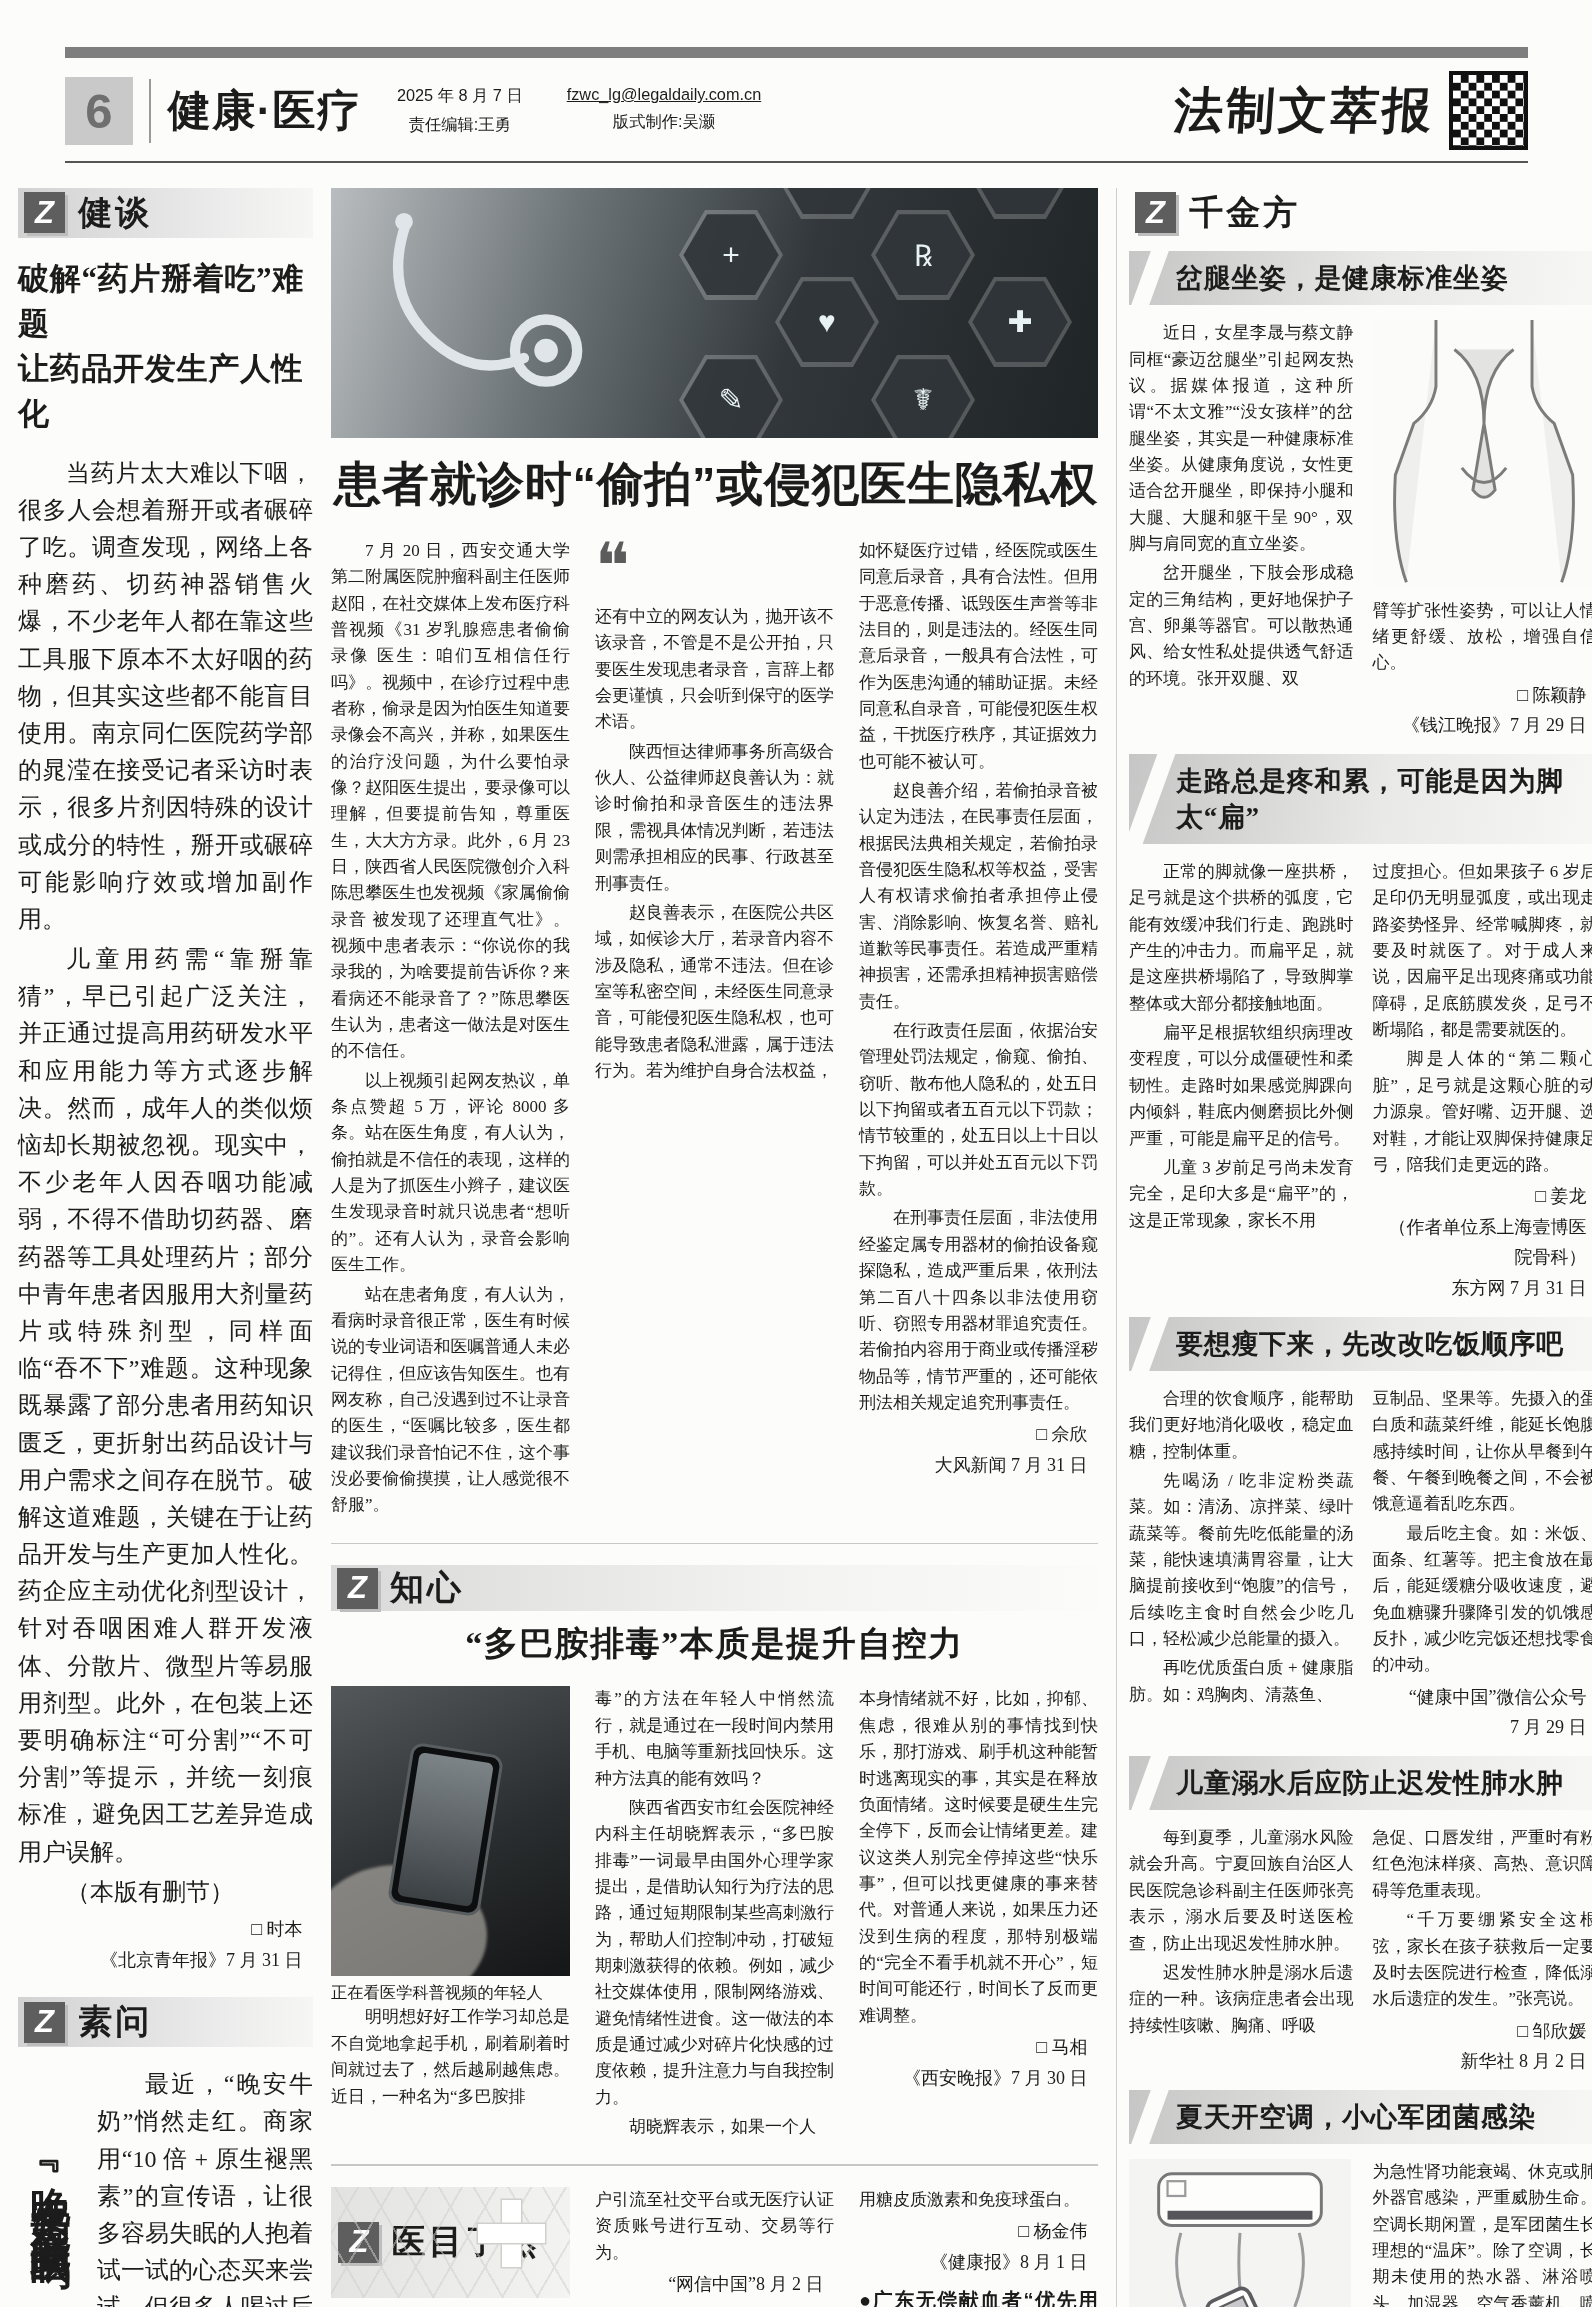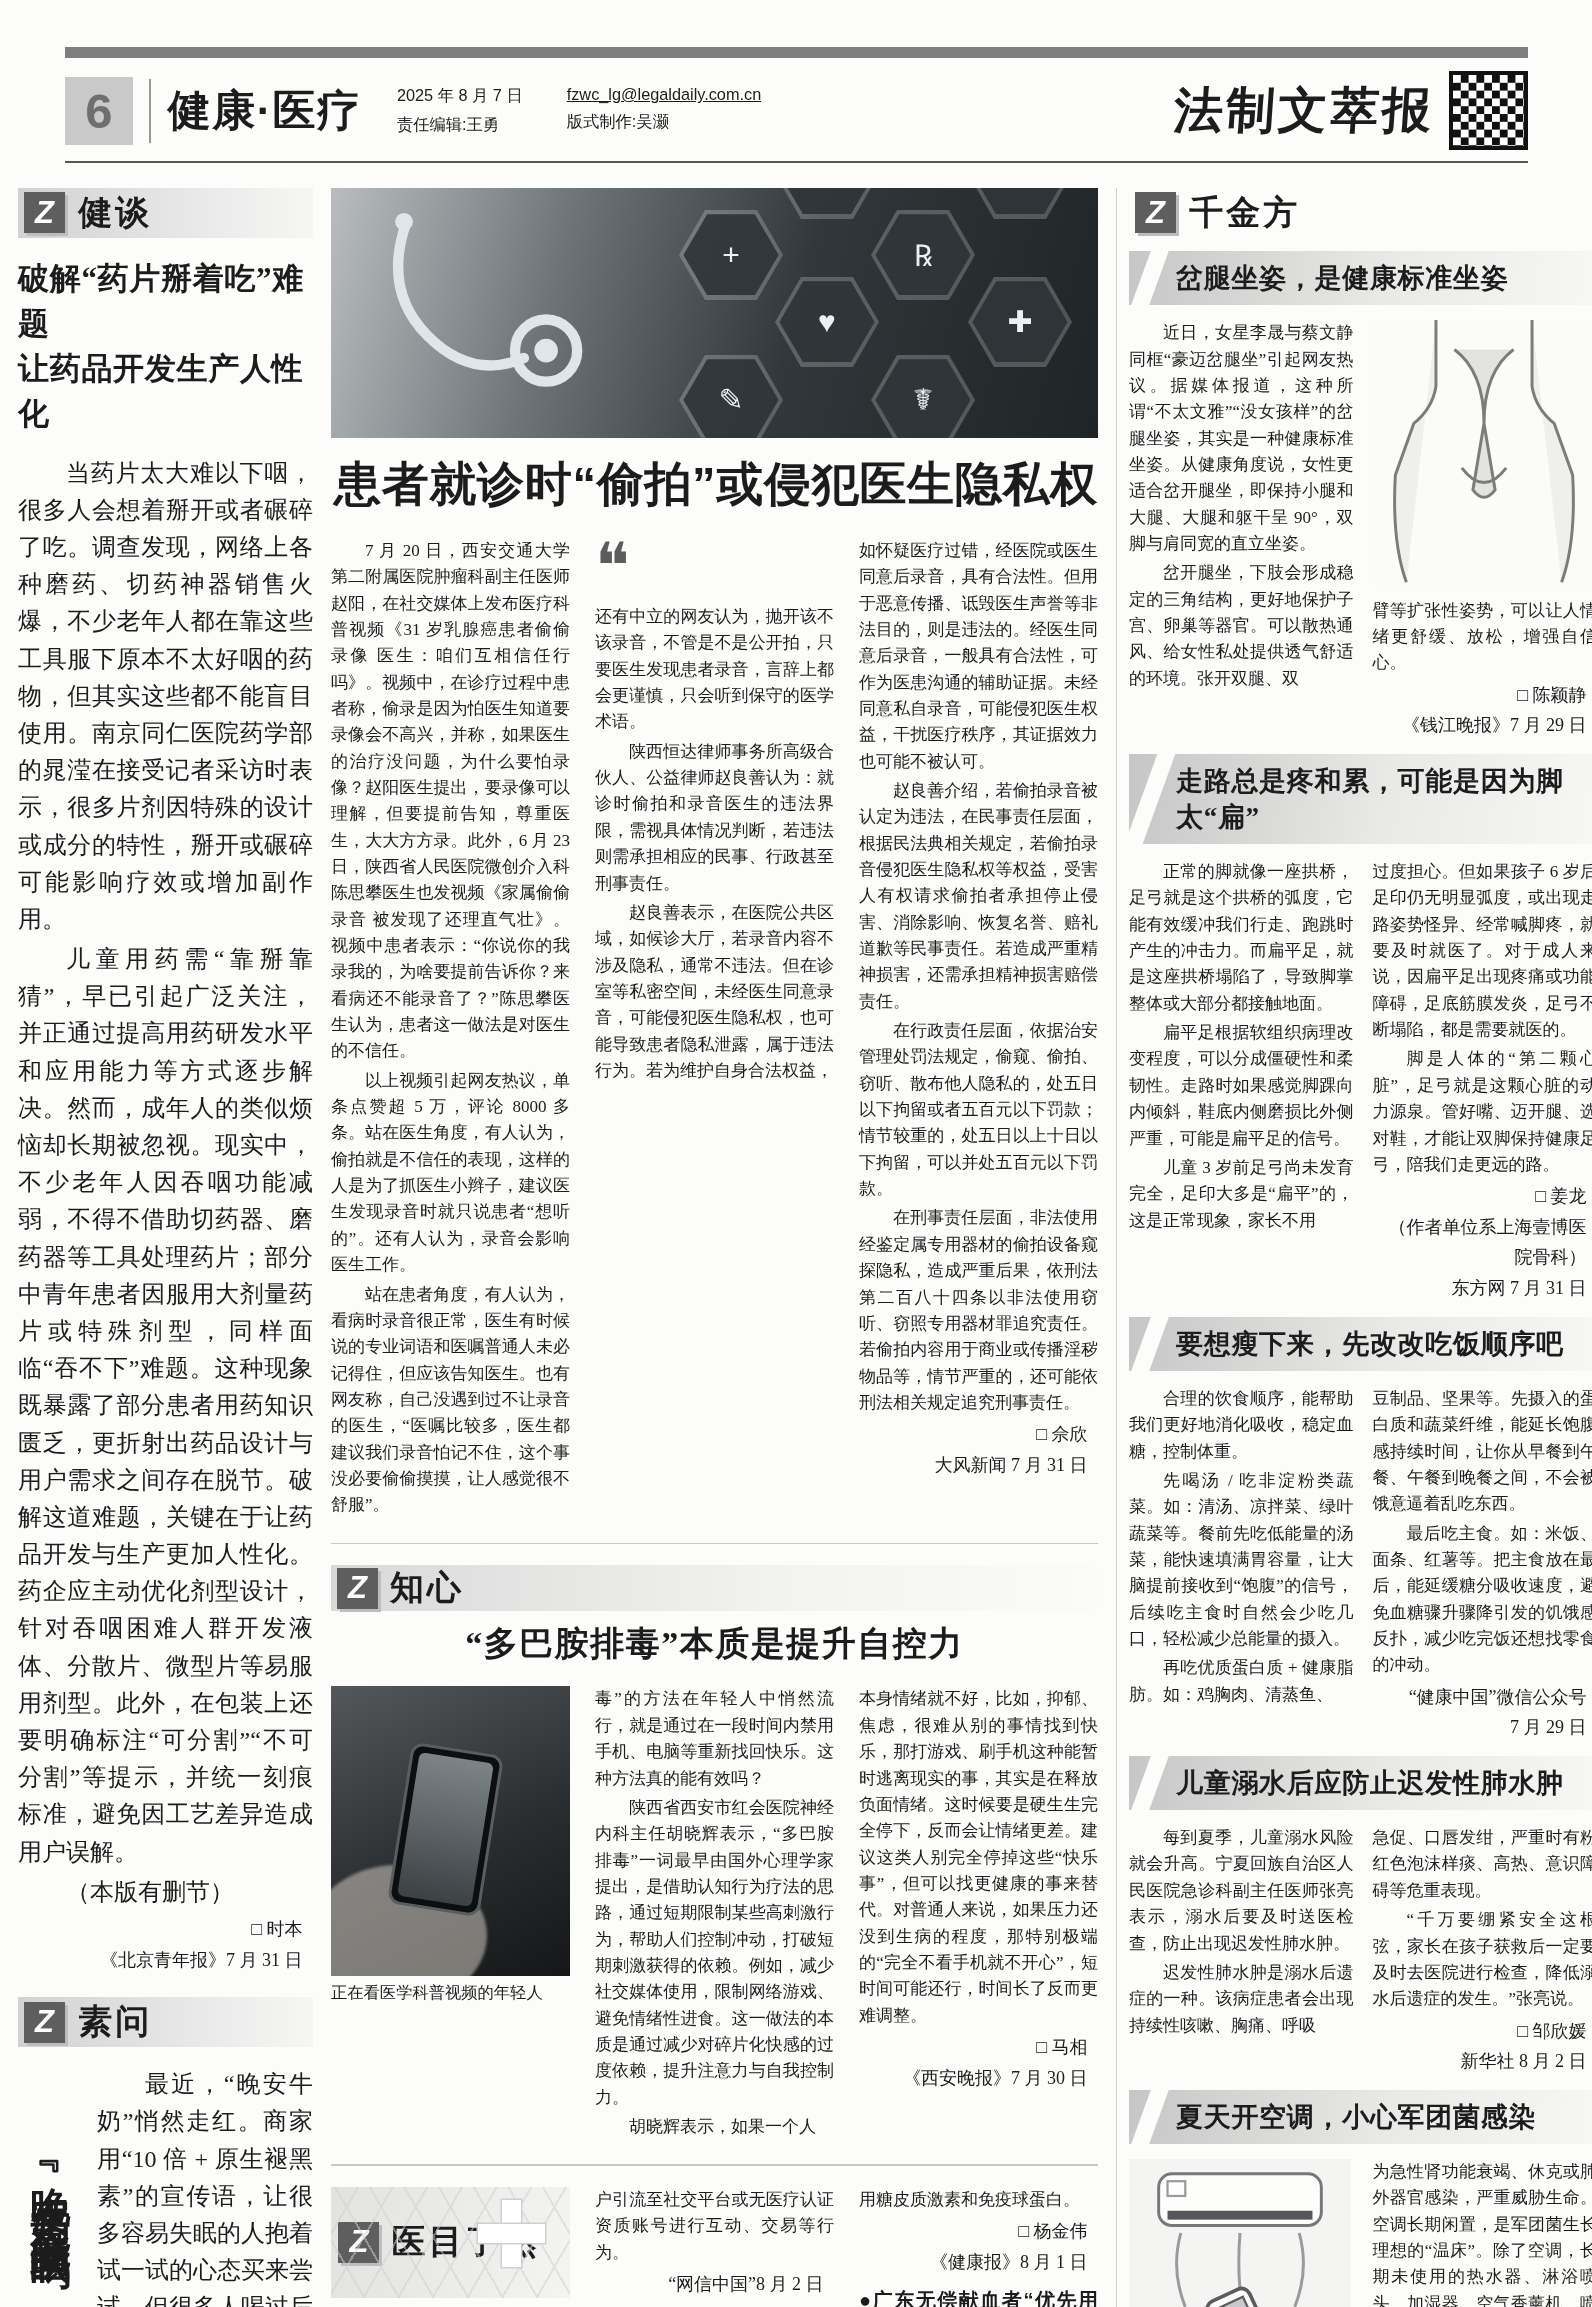--- a/index.html
+++ b/index.html
@@ -5,21 +5,21 @@
   html,body{margin:0;padding:0;background:#e9e9e7;}
   .page{width:1593px;height:2307px;background:#fcfcfa;position:relative;overflow:hidden;
         font-family:"Liberation Serif","DejaVu Serif",serif;color:#1c1c1c;}
   .topbar{height:11px;background:#7e7e7e;margin:47px 65px 0 65px;}
   
   .header{display:flex;align-items:center;margin:13.3px 65px 0 65px;gap:16.3px;}
   .pageno{width:68px;height:68px;background:#c9c9c9;color:#6f6f6f;font-size:49px;font-weight:bold;
           display:flex;align-items:center;justify-content:center;font-family:"Liberation Sans",sans-serif;}
   .hvline{width:2.2px;height:64px;background:#9a9a9a;}
   .sectitle{font-size:43px;font-weight:900;font-family:"Liberation Sans",sans-serif;letter-spacing:1.5px;}
-  .meta{display:flex;gap:44px;margin-left:19px;}
+  .meta{display:flex;gap:44px;margin-left:19px;text-align:center;}
   .meta .mcol{display:flex;flex-direction:column;gap:7.4px;font-size:16.3px;font-family:"Liberation Sans",sans-serif;}
   .meta .email{text-decoration:underline;}
   .mast{margin-left:auto;display:flex;align-items:center;gap:15px;}
   .mastname{font-size:49px;font-weight:900;letter-spacing:3px;transform:skewX(-4deg);}
   .qr{width:71px;height:71px;border:4.4px solid #111;
       background:repeating-conic-gradient(#111 0 25%,#fff 0 50%) 0 0/22% 22%;}
   .hrule{height:2.2px;background:#555;margin:10.4px 65px 0 65px;}
   
   .content{display:flex;gap:18px;padding:25px 10.4px 0 18px;}
   .col-left{width:295px;flex:none;}
@@ -234,20 +234,21 @@
 
       <div class="threecol">
         <div class="tcol">
           <div class="zx-photo">
             <div class="handblob"></div>
             <div class="phone">
                 <div class="screen"></div>
               </div>
           </div>
           <div class="caption">正在看医学科普视频的年轻人</div>
+          <p class="para">明明想好好工作学习却总是不自觉地拿起手机，刷着刷着时间就过去了，然后越刷越焦虑。近日，一种名为“多巴胺排</p>
         </div>
         <div class="tcol">
           <p class="para noind">毒”的方法在年轻人中悄然流行，就是通过在一段时间内禁用手机、电脑等重新找回快乐。这种方法真的能有效吗？</p>
           <p class="para">陕西省西安市红会医院神经内科主任胡晓辉表示，“多巴胺排毒”一词最早由国外心理学家提出，是借助认知行为疗法的思路，通过短期限制某些高刺激行为，帮助人们控制冲动，打破短期刺激获得的依赖。例如，减少社交媒体使用，限制网络游戏、避免情绪性进食。这一做法的本质是通过减少对碎片化快感的过度依赖，提升注意力与自我控制力。</p>
           <p class="para">胡晓辉表示，如果一个人</p>
         </div>
         <div class="tcol">
           <p class="para noind">本身情绪就不好，比如，抑郁、焦虑，很难从别的事情找到快乐，那打游戏、刷手机这种能暂时逃离现实的事，其实是在释放负面情绪。这时候要是硬生生完全停下，反而会让情绪更差。建议这类人别完全停掉这些“快乐事”，但可以找更健康的事来替代。对普通人来说，如果压力还没到生病的程度，那特别极端的“完全不看手机就不开心”，短时间可能还行，时间长了反而更难调整。</p>
           <div class="byline">
             <div>□ 马相</div>

